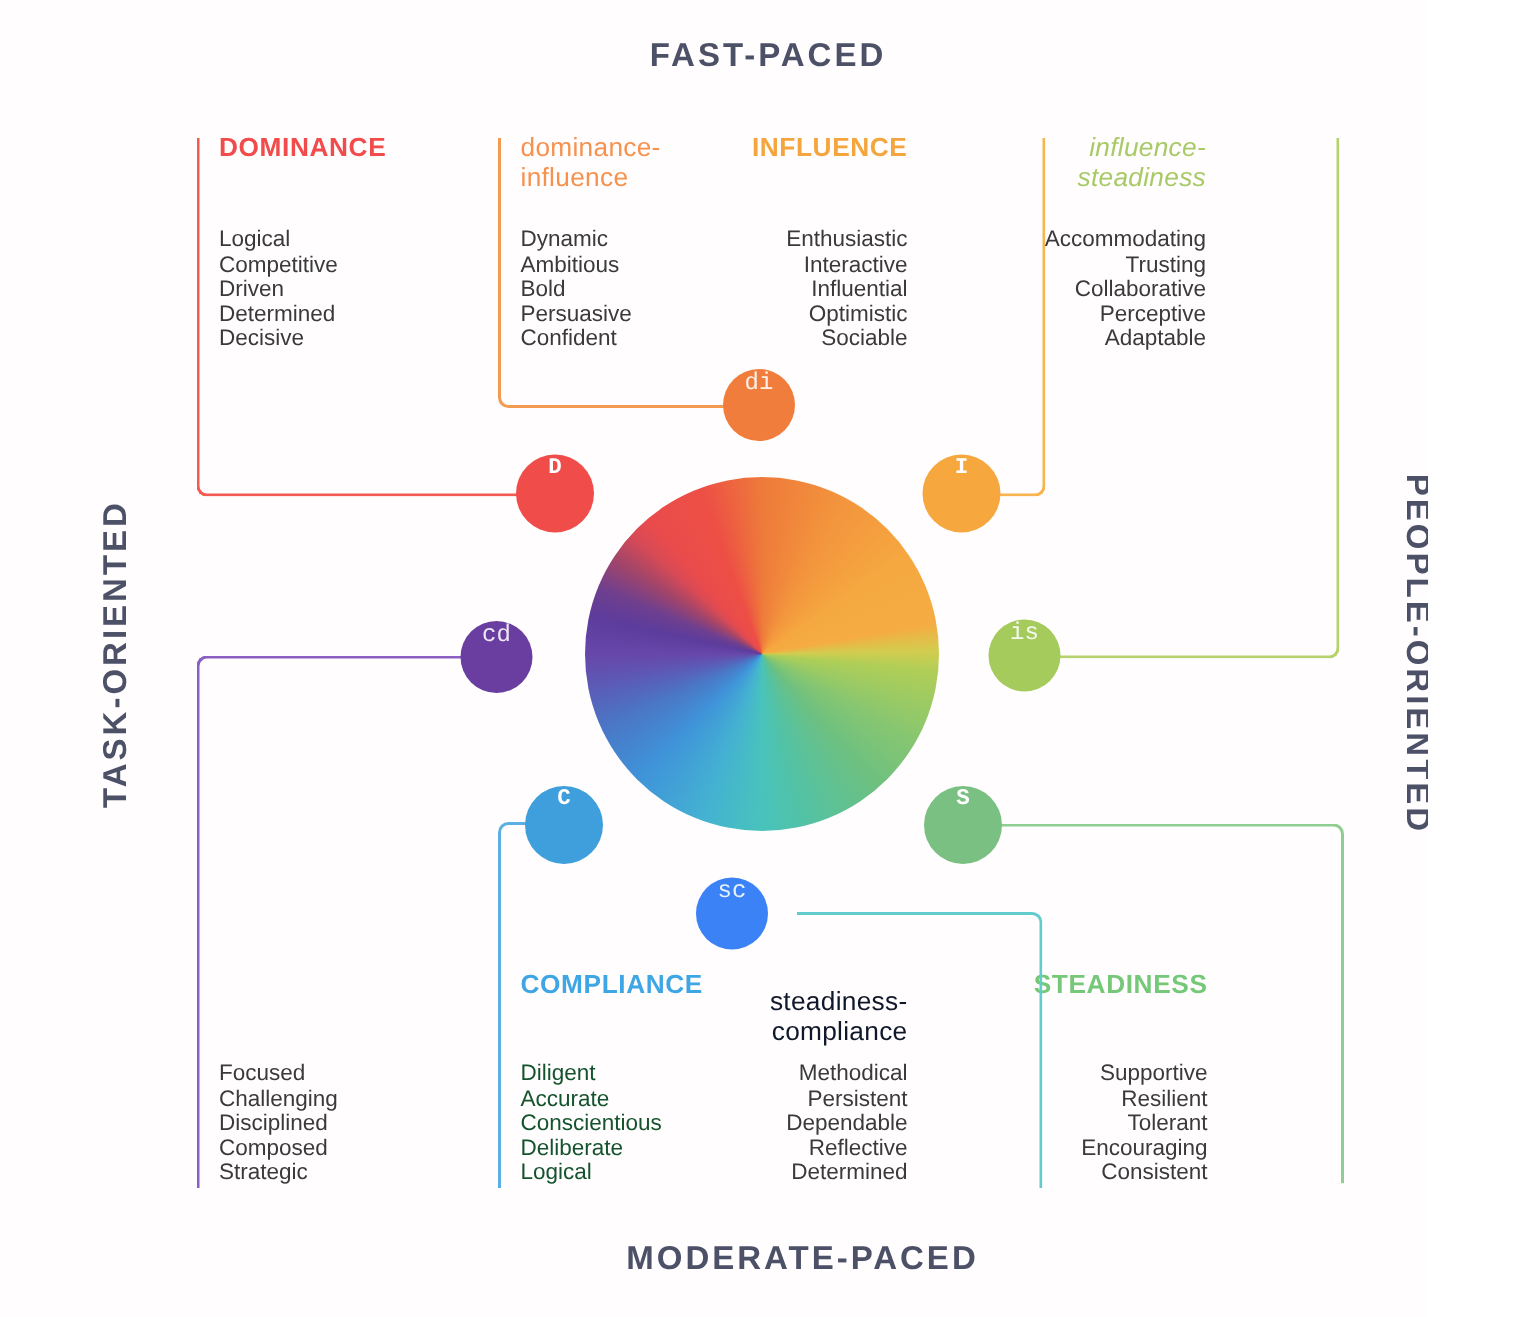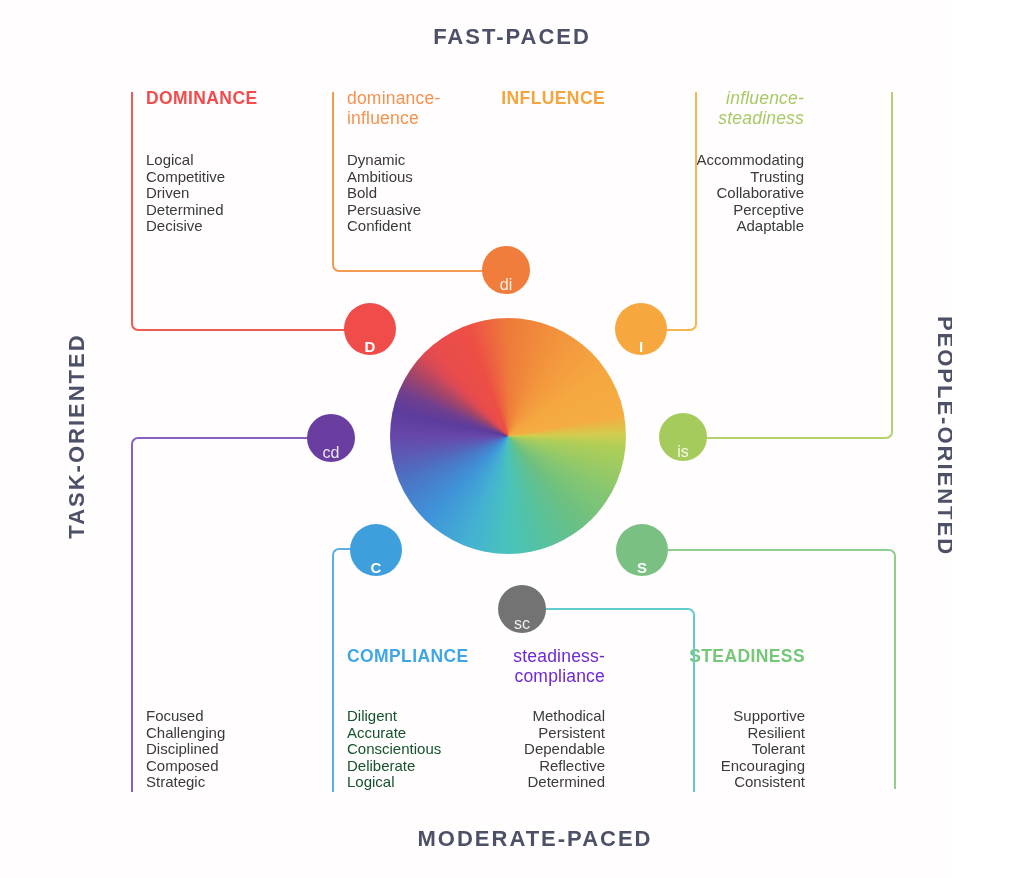--- a/index.html
+++ b/index.html
@@ -20,22 +20,23 @@
   .align-right{text-align:right;}
   .connector{position:absolute;z-index:1;}
   .conn-bl{border-left:2px solid;border-bottom:2px solid;border-bottom-left-radius:7px;}
   .conn-br{border-right:2px solid;border-bottom:2px solid;border-bottom-right-radius:7px;}
   .conn-tl{border-left:2px solid;border-top:2px solid;border-top-left-radius:7px;}
   .conn-tr{border-right:2px solid;border-top:2px solid;border-top-right-radius:7px;}
   .wheel{
     position:absolute;left:390px;top:318px;width:236px;height:236px;border-radius:50%;z-index:1;
   }
   .node{
-    position:absolute;border-radius:50%;z-index:2;display:flex;align-items:flex-end;justify-content:center;
+    position:absolute;border-radius:50%;z-index:2;display:flex;align-items:flex-start;justify-content:center;
     color:#fff;
+    font-family:Liberation Mono, monospace;
   }
   .node.primary{width:52px;height:52px;font-size:15px;font-weight:bold;}
   .node.blend{width:48px;height:48px;font-size:16px;color:rgba(255,255,255,.88);}
 </style>
 </head>
 <body>
 
 <div id="stage">
 
   <div class="axis-label axis-h" style="top: 24px; color: rgb(76, 81, 104);">FAST-PACED</div>
@@ -68,21 +69,21 @@
   </div>
   <div class="node blend" style="left: 307px; top: 414px; background-color: rgb(106, 62, 161);">
     <span>cd</span>
   </div>
   <div class="node primary" style="left: 350px; top: 524px; background-color: rgb(62, 159, 220);">
     <span>C</span>
   </div>
   <div class="node primary" style="left: 616px; top: 524px; background-color: rgb(123, 192, 131);">
     <span>S</span>
   </div>
-  <div class="node blend" style="left: 498px; top: 585px; background-color: #737373;">
+  <div class="node blend" style="left: 464px; top: 585px; background-color: #3b82f6;">
     <span>sc</span>
   </div>
 
   <div class="block" style="left:146px;top:88px;">
     <div class="block-heading" style="color: rgb(241, 75, 75);">DOMINANCE</div>
   </div>
   <div class="block traits" style="left: 146px; top: 152px; color: rgb(58, 58, 58);">
     <div>Logical</div>
     <div>Competitive</div>
     <div>Driven</div>
@@ -99,20 +100,27 @@
   <div class="block traits" style="left: 347px; top: 152px; color: rgb(58, 58, 58);">
     <div>Dynamic</div>
     <div>Ambitious</div>
     <div>Bold</div>
     <div>Persuasive</div>
     <div>Confident</div>
   </div>
 
   <div class="block align-right" style="right:347px;top:88px;">
     <div class="block-heading" style="color: rgb(245, 165, 61);">INFLUENCE</div>
+  </div>
+  <div class="block traits align-right" style="right: 347px; top: 152px; color: rgb(58, 58, 58);">
+    <div>Enthusiastic</div>
+    <div>Interactive</div>
+    <div>Influential</div>
+    <div>Optimistic</div>
+    <div>Sociable</div>
   </div>
 
   <div class="block align-right" style="right:148px;top:88px;font-style:italic;">
     <div class="block-heading blend" style="color: rgb(167, 202, 102);">
       <div>influence-</div>
       <div>steadiness</div>
     </div>
   </div>
   <div class="block traits align-right" style="right: 148px; top: 152px; color: rgb(58, 58, 58);">
     <div>Accommodating</div>
@@ -135,21 +143,21 @@
   </div>
   <div class="block traits" style="left: 347px; top: 708px; color: #14532d;">
     <div>Diligent</div>
     <div>Accurate</div>
     <div>Conscientious</div>
     <div>Deliberate</div>
     <div>Logical</div>
   </div>
 
   <div class="block align-right" style="right:347px;top:646px;">
-    <div class="block-heading blend" style="color: #6d28d9;">
+    <div class="block-heading blend" style="color: #0f172a; margin-top: 11px;">
       <div>steadiness-</div>
       <div>compliance</div>
     </div>
   </div>
   <div class="block traits align-right" style="right: 347px; top: 708px; color: rgb(58, 58, 58);">
     <div>Methodical</div>
     <div>Persistent</div>
     <div>Dependable</div>
     <div>Reflective</div>
     <div>Determined</div>

